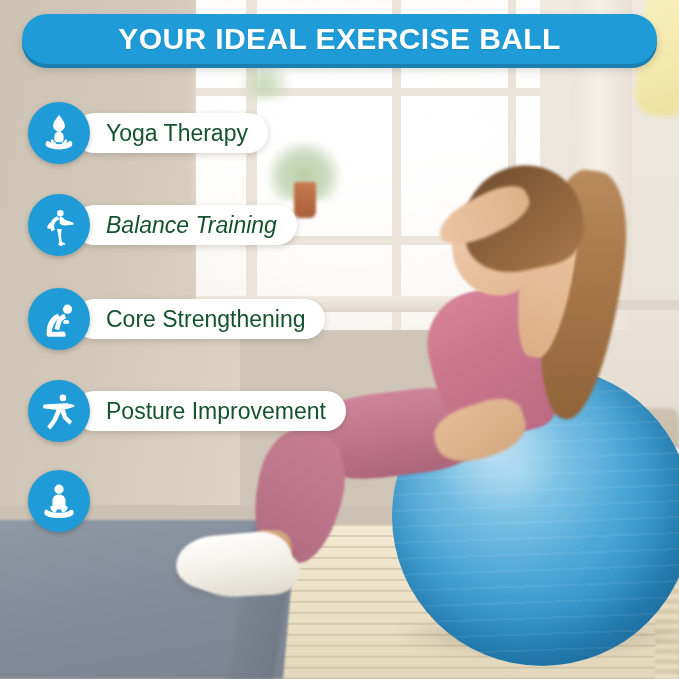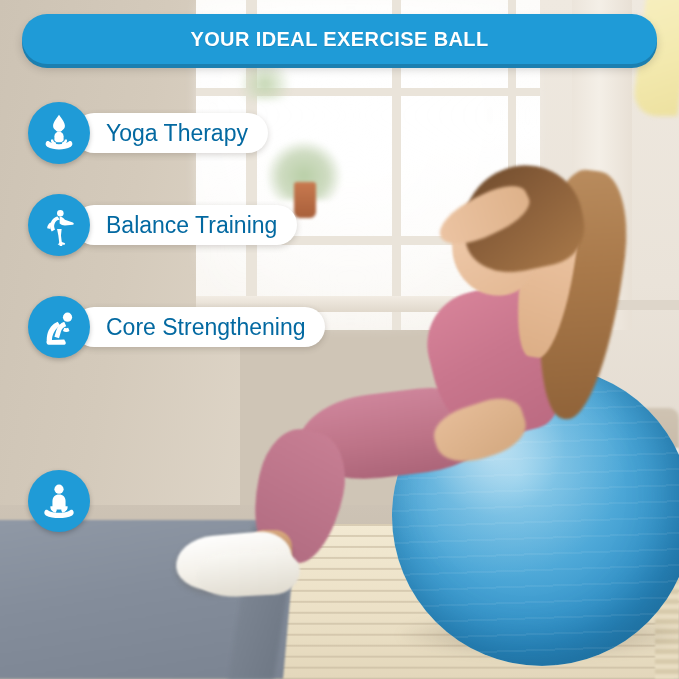--- a/index.html
+++ b/index.html
@@ -226,21 +226,21 @@
   
   .header-banner {
     position:absolute; left:22px; top:14px; width:635px; height:50px;
     background:#1f9bd7;
     border-radius:25px;
     box-shadow:0 4px 0 #1b7fb0, 0 5px 10px rgba(0,0,0,.18);
     display:flex; align-items:center; justify-content:center;
   }
   .header-title {
     color:#ffffff;
-    font-size:20px; font-weight:bold;
+    font-size:30px; font-weight:bold;
     letter-spacing:.4px;
     font-family:"Liberation Sans", sans-serif;
     white-space:nowrap;
     text-shadow:0 1px 1px rgba(0,0,0,.12);
   }
 
   
   .features { position:absolute; left:0; top:0; width:679px; height:679px; }
   .feature-row {
     position:absolute; left:28px;
@@ -259,30 +259,30 @@
     height:40px;
     margin-left:-16px;
     padding:0 20px 0 32px;
     background:#ffffff;
     border-radius:20px;
     display:flex; align-items:center;
     position:relative; z-index:2;
     box-shadow:0 2px 6px rgba(60,50,40,.20);
   }
   .feature-label {
-    color:#0369a1;
+    color:#14532d;
     font-size:23px;
     font-weight:500;
     white-space:nowrap;
     font-family:"Liberation Sans", sans-serif;
   }
 
   .row-0 { top:102px; }
-  .row-1 { top:194px; }
-  .row-2 { top:296px; }
+  .row-1 { top:194px;font-style:italic; }
+  .row-2 { top:288px; }
   .row-3 { top:380px; }
   .row-4 { top:470px; }
   .row-5 { top:564px; }
 </style>
 </head>
 <body>
 
 <div class="photo">
   <div class="wall-left"></div>
   <div class="wall-right"></div>
@@ -384,20 +384,36 @@
           <path d="M14 52c-2 3-1 6 2 7h24c2 0 3-2 2-4l-2-4z"></path>
           <path d="M38 38c3 2 7 2 10 0l-2-5c-2 1-4 1-6 0z"></path>
         </g>
       </svg>
     </div>
     <div class="feature-pill">
       <span class="feature-label">Core Strengthening</span>
     </div>
   </div>
 
+  <div class="feature-row row-3">
+    <div class="feature-badge">
+      <svg viewBox="0 0 64 64">
+        <g fill="#ffffff">
+          <circle cx="38" cy="12" r="5"></circle>
+          <path d="M8 24c-1 2 0 4 2 4l18 2 16-1 10-3c2-.6 2-3 0-3.6L44 20l-16 1-18 1c-1 0-2 1-2 2z"></path>
+          <path d="M31 25c-2 1-3 3-3 6l-6 14 6 3 6-13 4-6c1-2 0-4-2-4z"></path>
+          <path d="M34 31l4 12 10 10 4-5-8-8-3-11z"></path>
+          <path d="M22 45l-8 11 5 4 9-12z"></path>
+        </g>
+      </svg>
+    </div>
+    <div class="feature-pill">
+      <span class="feature-label">Posture Improvement</span>
+    </div>
+  </div>
 
   <div class="feature-row row-4">
     <div class="feature-badge">
       <svg viewBox="0 0 64 64">
         <g fill="#ffffff">
           <circle cx="32" cy="14" r="7"></circle>
           <path d="M32 22c-6 0-10 4-10 10v8c0 3 3 5 6 5h8c3 0 6-2 6-5v-8c0-6-4-10-10-10z"></path>
           <path d="M11 46c-2 2-2 6 1 8 5 3 13 4 20 4s15-1 20-4c3-2 3-6 1-8-1-1-3-1-4 0-4 3-10 4-17 4s-13-1-17-4c-1-1-3-1-4 0z"></path>
           <path d="M19 40c-1 5 3 9 8 10l2-5c-4-1-6-3-6-5z"></path>
           <path d="M45 40c1 5-3 9-8 10l-2-5c4-1 6-3 6-5z"></path>

